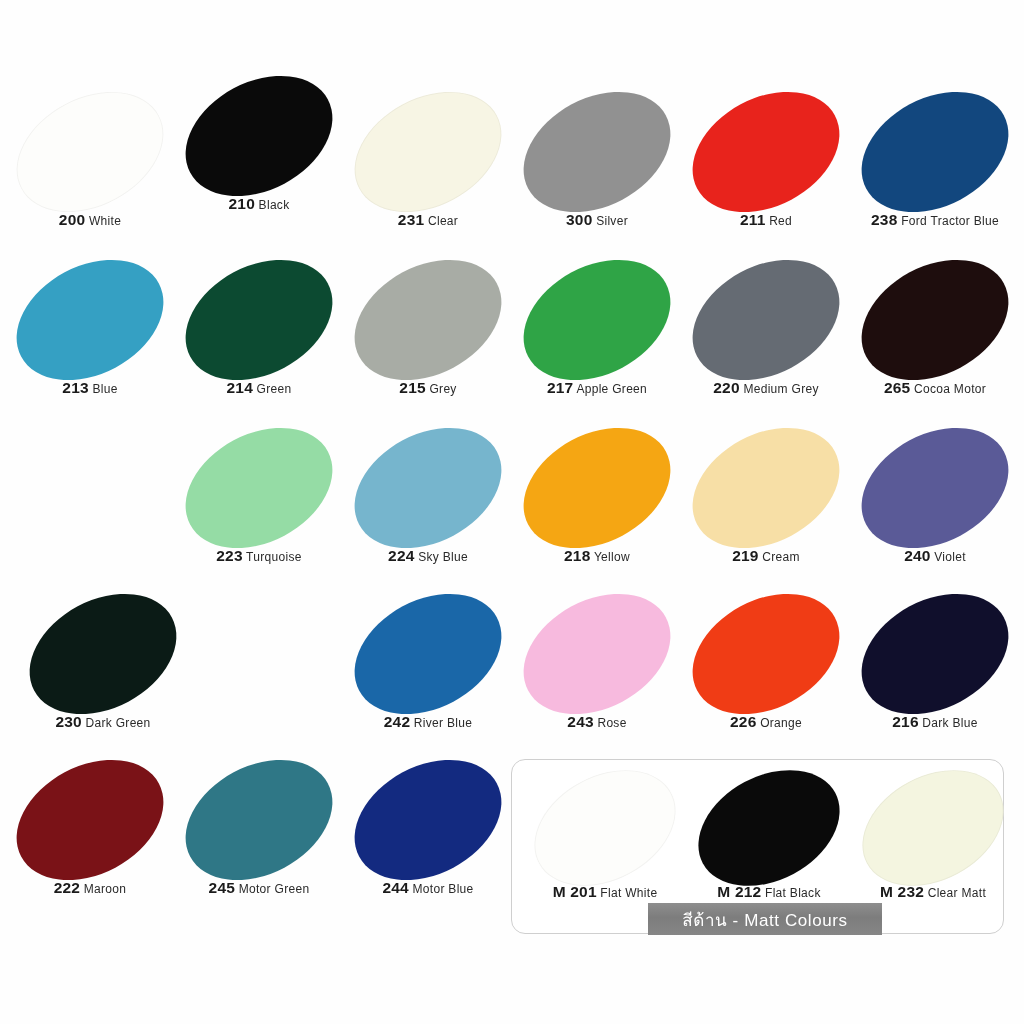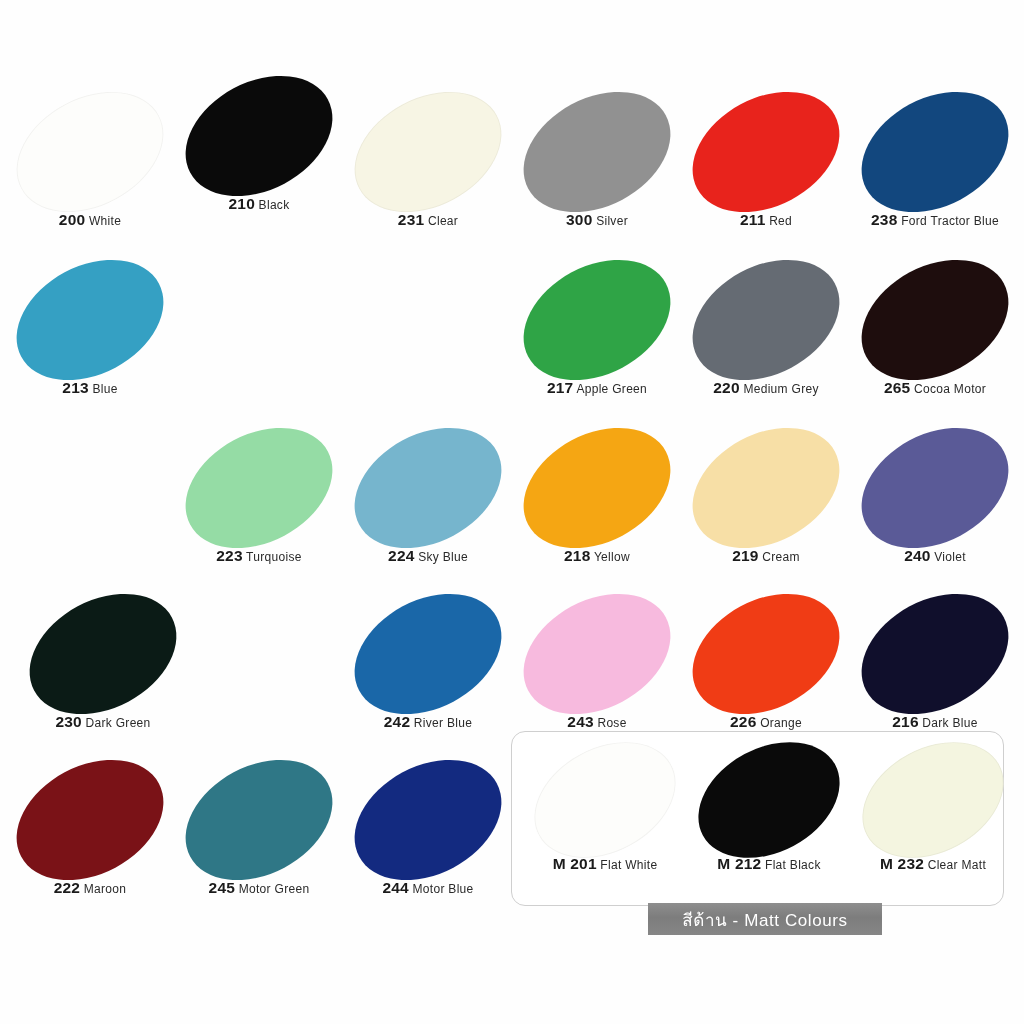--- a/index.html
+++ b/index.html
@@ -88,21 +88,21 @@
   
   .caption.wide {
     left: -40px;
     width: 250px;
   }
 
   
   #matt-panel {
     position: absolute;
     left: 511px;
-    top: 731px;
+    top: 759px;
     width: 493px;
     height: 175px;
     border: 1px solid #cfcfcf;
     border-radius: 14px;
     background: #ffffff;
     box-sizing: border-box;
   }
 
   #matt-panel .swatch { height: 160px; }
   #matt-panel .ell-wrap { height: 120px; }
@@ -173,20 +173,32 @@
           <div class="ell" style="background: rgb(18, 71, 126); transform: rotate(-28deg);"></div>
         </div>
         <div class="caption wide"><span class="code">238</span><span class="cname"> Ford Tractor Blue</span></div>
       </div>
       <div class="swatch" style="left: 5px; top: 256px;">
         <div class="ell-wrap">
           <div class="ell" style="background: rgb(53, 160, 195); transform: rotate(-28deg);"></div>
         </div>
         <div class="caption"><span class="code">213</span><span class="cname"> Blue</span></div>
       </div>
+      <div class="swatch" style="left: 174px; top: 256px;">
+        <div class="ell-wrap">
+          <div class="ell" style="background: rgb(12, 74, 49); transform: rotate(-28deg);"></div>
+        </div>
+        <div class="caption"><span class="code">214</span><span class="cname"> Green</span></div>
+      </div>
+      <div class="swatch" style="left: 343px; top: 256px;">
+        <div class="ell-wrap">
+          <div class="ell" style="background: rgb(168, 172, 165); transform: rotate(-28deg);"></div>
+        </div>
+        <div class="caption"><span class="code">215</span><span class="cname"> Grey</span></div>
+      </div>
       <div class="swatch" style="left: 512px; top: 256px;">
         <div class="ell-wrap">
           <div class="ell" style="background: rgb(47, 164, 70); transform: rotate(-28deg);"></div>
         </div>
         <div class="caption"><span class="code">217</span><span class="cname"> Apple Green</span></div>
       </div>
       <div class="swatch" style="left: 681px; top: 256px;">
         <div class="ell-wrap">
           <div class="ell" style="background: rgb(101, 107, 115); transform: rotate(-28deg);"></div>
         </div>

